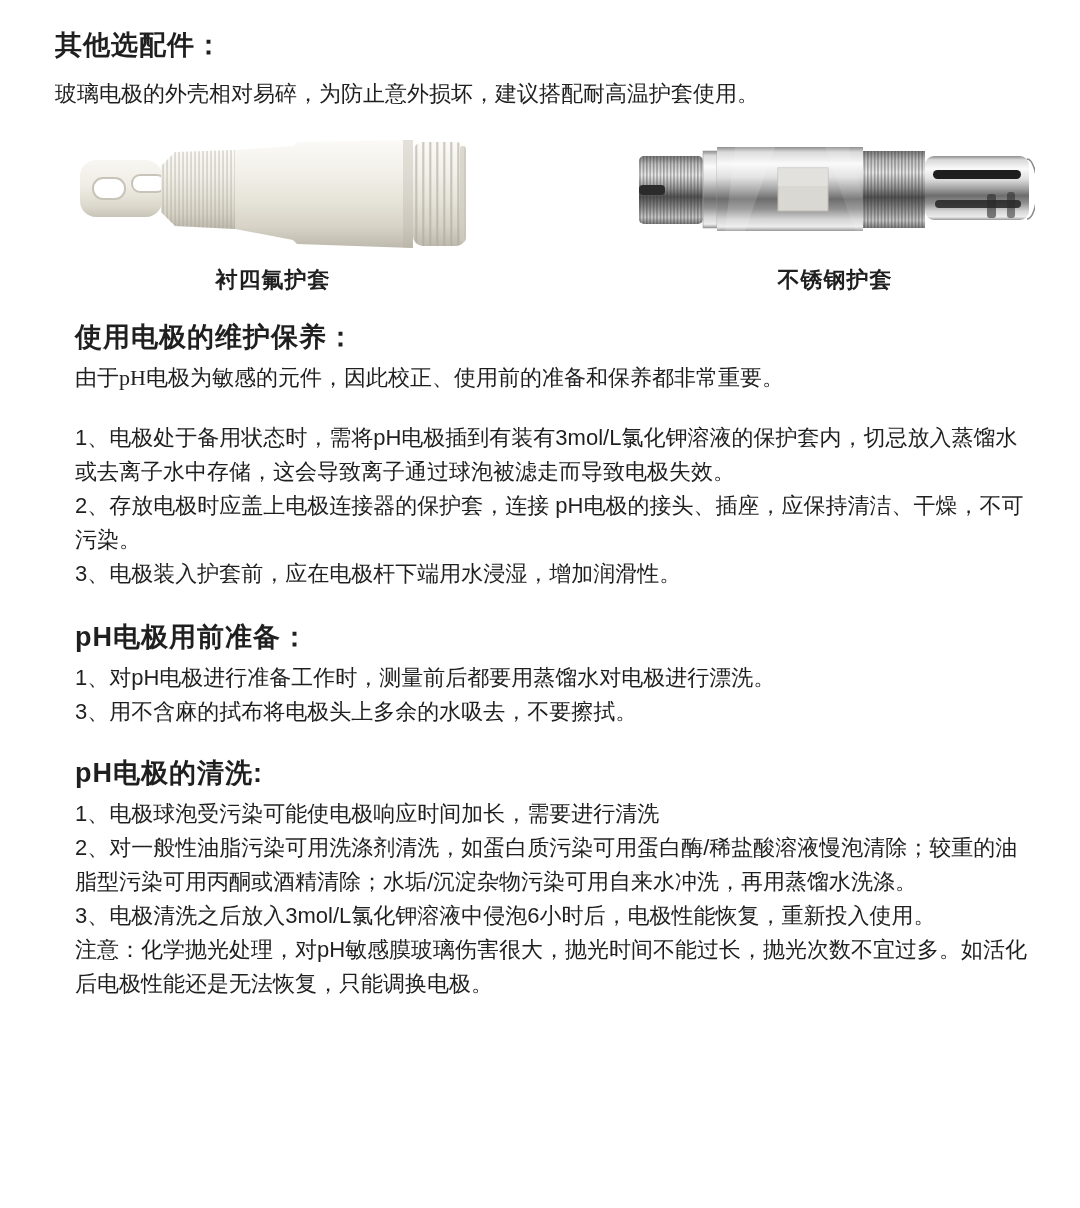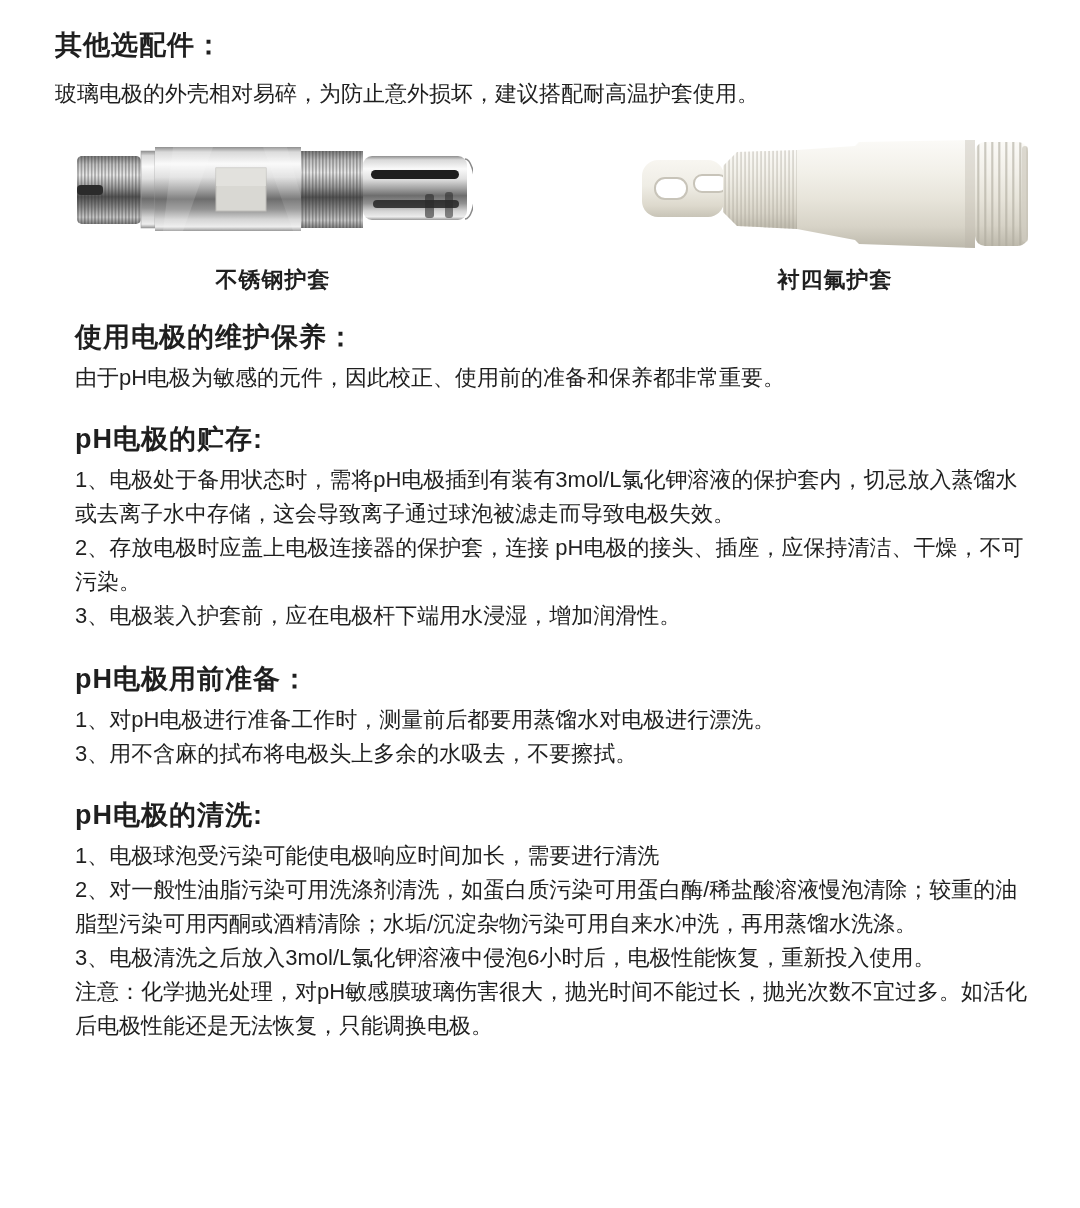--- a/index.html
+++ b/index.html
@@ -21,21 +21,21 @@
     display:flex; justify-content:space-between;
   }
   .product { width:400px; display:flex; flex-direction:column; align-items:center; }
   .product svg { display:block; }
   .product-caption {
     margin-top:8px; font-size:22px; font-weight:700; line-height:30px;
     text-align:center; letter-spacing:1px;
   }
 
   .section { margin-left:20px; width:958px; }
-  .sec-1 { margin-top:24px; }
+  .sec-1 { margin-top:24px;font-family:Liberation Serif, serif; }
   .sec-2 { margin-top:26px; }
   .sec-3 { margin-top:28px; }
   .sec-4 { margin-top:26px; }
   .section h2 {
     font-size:27px; font-weight:700; line-height:36px; letter-spacing:1px;
     margin-bottom:6px;
   }
   .section .line {
     font-size:22px; font-weight:500; line-height:34px;
     text-align:left;
@@ -44,20 +44,61 @@
 </head>
 <body>
 
 <div class="page">
 
   <h1 class="doc-title">其他选配件：</h1>
 
   <p class="intro">玻璃电极的外壳相对易碎，为防止意外损坏，建议搭配耐高温护套使用。</p>
 
   <div class="products">
+
+    <figure class="product">
+      <svg width="392" height="125" viewBox="0 0 392 125" aria-hidden="true">
+        <defs>
+          <linearGradient id="ptfeG" x1="0" y1="0" x2="0" y2="1">
+            <stop offset="0" stop-color="#fbfaf7"></stop>
+            <stop offset="0.3" stop-color="#f2f0e9"></stop>
+            <stop offset="0.55" stop-color="#e7e4da"></stop>
+            <stop offset="0.8" stop-color="#d7d3c7"></stop>
+            <stop offset="1" stop-color="#bdb9ac"></stop>
+          </linearGradient>
+          <linearGradient id="ptfeTipG" x1="0" y1="0" x2="0" y2="1">
+            <stop offset="0" stop-color="#f8f6f1"></stop>
+            <stop offset="0.45" stop-color="#efede5"></stop>
+            <stop offset="0.8" stop-color="#ddd9cd"></stop>
+            <stop offset="1" stop-color="#c8c4b7"></stop>
+          </linearGradient>
+          <pattern id="ptfeThread" width="4" height="10" patternUnits="userSpaceOnUse">
+            <rect x="1.4" y="0" width="1.3" height="10" fill="#a49f93" opacity="0.5"></rect>
+          </pattern>
+          <pattern id="ptfeThread2" width="7" height="10" patternUnits="userSpaceOnUse">
+            <rect x="2.2" y="0" width="2.2" height="10" fill="#aeaa9d" opacity="0.6"></rect>
+          </pattern>
+        </defs>
+
+        <rect x="3" y="28" width="82" height="57" rx="16" fill="url(#ptfeTipG)"></rect>
+        <rect x="16" y="46" width="32" height="21" rx="10" fill="#ffffff" stroke="#c8c4b9" stroke-width="2"></rect>
+        <rect x="55" y="43" width="33" height="17" rx="8" fill="#ffffff" stroke="#c8c4b9" stroke-width="2"></rect>
+
+        <polygon points="84,34 98,20 158,18 158,97 98,94 84,80" fill="url(#ptfeG)"></polygon>
+        <polygon points="84,34 98,20 158,18 158,97 98,94 84,80" fill="url(#ptfeThread)"></polygon>
+
+        <path d="M158,18 L216,14 L220,10 L336,8 L336,116 L220,112 L216,108 L158,97 Z" fill="url(#ptfeG)"></path>
+        <rect x="326" y="8" width="10" height="108" fill="#b7b3a6" opacity="0.35"></rect>
+
+        <rect x="336" y="10" width="53" height="104" rx="10" fill="url(#ptfeG)"></rect>
+        <rect x="336" y="10" width="53" height="104" rx="10" fill="url(#ptfeThread2)"></rect>
+        <rect x="383" y="14" width="6" height="96" rx="3" fill="#cfcbbf" opacity="0.7"></rect>
+      </svg>
+      <figcaption class="product-caption">衬四氟护套</figcaption>
+    </figure>
 
     <figure class="product">
       <svg width="400" height="125" viewBox="0 0 400 125" aria-hidden="true">
         <defs>
           <linearGradient id="metalG" x1="0" y1="0" x2="0" y2="1">
             <stop offset="0" stop-color="#8e8e8e"></stop>
             <stop offset="0.06" stop-color="#d9d9d9"></stop>
             <stop offset="0.2" stop-color="#fafafa"></stop>
             <stop offset="0.36" stop-color="#e0e0e0"></stop>
             <stop offset="0.5" stop-color="#a5a5a5"></stop>
@@ -100,70 +141,28 @@
 
         <rect x="290" y="24" width="104" height="64" rx="9" fill="url(#metalG)"></rect>
         <rect x="298" y="38" width="88" height="9" rx="4.5" fill="#1e1e1e"></rect>
         <rect x="300" y="68" width="86" height="8" rx="4" fill="#242424" opacity="0.85"></rect>
         <rect x="352" y="62" width="9" height="24" rx="3" fill="#2a2a2a" opacity="0.6"></rect>
         <rect x="372" y="60" width="8" height="26" rx="3" fill="#2a2a2a" opacity="0.55"></rect>
         <path d="M392,27 a10,30 0 0 1 0,60" stroke="#8a8a8a" stroke-width="1.5" fill="none"></path>
       </svg>
       <figcaption class="product-caption">不锈钢护套</figcaption>
     </figure>
-
-    <figure class="product">
-      <svg width="392" height="125" viewBox="0 0 392 125" aria-hidden="true">
-        <defs>
-          <linearGradient id="ptfeG" x1="0" y1="0" x2="0" y2="1">
-            <stop offset="0" stop-color="#fbfaf7"></stop>
-            <stop offset="0.3" stop-color="#f2f0e9"></stop>
-            <stop offset="0.55" stop-color="#e7e4da"></stop>
-            <stop offset="0.8" stop-color="#d7d3c7"></stop>
-            <stop offset="1" stop-color="#bdb9ac"></stop>
-          </linearGradient>
-          <linearGradient id="ptfeTipG" x1="0" y1="0" x2="0" y2="1">
-            <stop offset="0" stop-color="#f8f6f1"></stop>
-            <stop offset="0.45" stop-color="#efede5"></stop>
-            <stop offset="0.8" stop-color="#ddd9cd"></stop>
-            <stop offset="1" stop-color="#c8c4b7"></stop>
-          </linearGradient>
-          <pattern id="ptfeThread" width="4" height="10" patternUnits="userSpaceOnUse">
-            <rect x="1.4" y="0" width="1.3" height="10" fill="#a49f93" opacity="0.5"></rect>
-          </pattern>
-          <pattern id="ptfeThread2" width="7" height="10" patternUnits="userSpaceOnUse">
-            <rect x="2.2" y="0" width="2.2" height="10" fill="#aeaa9d" opacity="0.6"></rect>
-          </pattern>
-        </defs>
-
-        <rect x="3" y="28" width="82" height="57" rx="16" fill="url(#ptfeTipG)"></rect>
-        <rect x="16" y="46" width="32" height="21" rx="10" fill="#ffffff" stroke="#c8c4b9" stroke-width="2"></rect>
-        <rect x="55" y="43" width="33" height="17" rx="8" fill="#ffffff" stroke="#c8c4b9" stroke-width="2"></rect>
-
-        <polygon points="84,34 98,20 158,18 158,97 98,94 84,80" fill="url(#ptfeG)"></polygon>
-        <polygon points="84,34 98,20 158,18 158,97 98,94 84,80" fill="url(#ptfeThread)"></polygon>
-
-        <path d="M158,18 L216,14 L220,10 L336,8 L336,116 L220,112 L216,108 L158,97 Z" fill="url(#ptfeG)"></path>
-        <rect x="326" y="8" width="10" height="108" fill="#b7b3a6" opacity="0.35"></rect>
-
-        <rect x="336" y="10" width="53" height="104" rx="10" fill="url(#ptfeG)"></rect>
-        <rect x="336" y="10" width="53" height="104" rx="10" fill="url(#ptfeThread2)"></rect>
-        <rect x="383" y="14" width="6" height="96" rx="3" fill="#cfcbbf" opacity="0.7"></rect>
-      </svg>
-      <figcaption class="product-caption">衬四氟护套</figcaption>
-    </figure>
   </div>
 
   <div class="section sec-1">
     <h2>使用电极的维护保养：</h2>
     <p class="line">由于pH电极为敏感的元件，因此校正、使用前的准备和保养都非常重要。</p>
   </div>
 
   <div class="section sec-2">
-    <h2>pH电极的贮存:</h2>
     <p class="line">1、电极处于备用状态时，需将pH电极插到有装有3mol/L氯化钾溶液的保护套内，切忌放入蒸馏水或去离子水中存储，这会导致离子通过球泡被滤走而导致电极失效。</p>
     <p class="line">2、存放电极时应盖上电极连接器的保护套，连接 pH电极的接头、插座，应保持清洁、干燥，不可污染。</p>
     <p class="line">3、电极装入护套前，应在电极杆下端用水浸湿，增加润滑性。</p>
   </div>
 
   <div class="section sec-3">
     <h2>pH电极用前准备：</h2>
     <p class="line">1、对pH电极进行准备工作时，测量前后都要用蒸馏水对电极进行漂洗。</p>
     <p class="line">3、用不含麻的拭布将电极头上多余的水吸去，不要擦拭。</p>
   </div>

